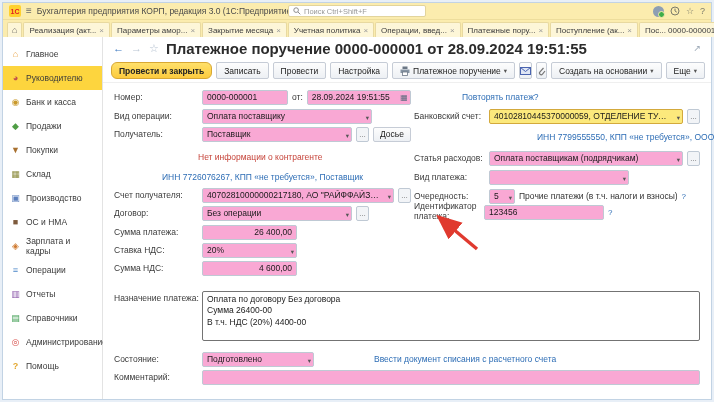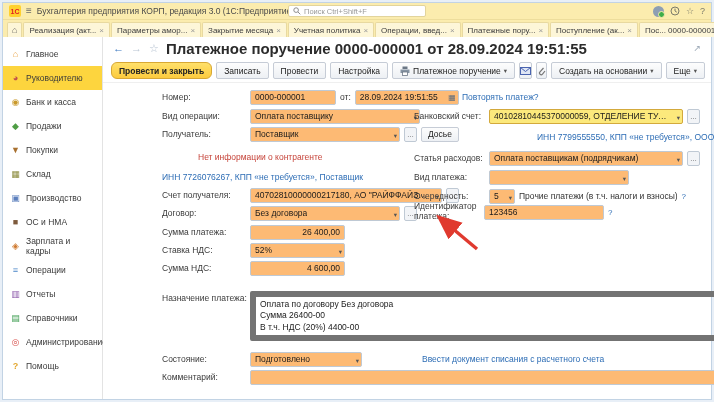--- a/index.html
+++ b/index.html
@@ -55,36 +55,36 @@
   .toolbar { position: absolute; left: 0; top: 22px; right: 0; height: 24px; display: flex; align-items: center; gap: 4px; padding: 0 8px; border-bottom: 1px solid #efefef; }
   .btn { height: 17px; padding: 0 7px; font-size: 8.5px; background: linear-gradient(#fdfdfd, #edf0f4); border: 1px solid #c6ccd6; border-radius: 2px; color: #222; display: inline-flex; align-items: center; gap: 3px; white-space: nowrap; }
   .btn.primary { background: linear-gradient(#ffe06a, #fccb3e); border-color: #d8a834; font-weight: bold; border-radius: 6px; }
   .btn.icon-only { width: 19px; padding: 0; justify-content: center; }
   .btn.sm { height: 15px; padding: 0 6px; }
   .caret { font-size: 6.5px; color: #555; }
   .more-wrap { margin-left: auto; display: flex; align-items: center; gap: 4px; }
 
   
   .r { position: absolute; display: flex; align-items: center; gap: 4px; white-space: nowrap; height: 16px; }
-  .lbl { width: 84px; color: #3a3a3a; flex: none; margin-left: 48px; }
+  .lbl { width: 84px; color: #3a3a3a; flex: none; }
   .lbl-r { width: 71px; color: #3a3a3a; flex: none; }
   .lbl-xl { width: 100px; color: #3a3a3a; flex: none; }
   .lbl-wrap { width: 66px; color: #3a3a3a; flex: none; white-space: normal; line-height: 1.15; }
-  .inp { position: relative; height: 15px; background: #fdba74; border: 1px solid #bfc9d4; border-radius: 2px; padding: 0 4px; display: inline-flex; align-items: center; color: #1a1a1a; overflow: hidden; flex: none; }
+  .inp { position: relative; height: 15px; background: #f9a8d4; border: 1px solid #bfc9d4; border-radius: 2px; padding: 0 4px; display: inline-flex; align-items: center; color: #1a1a1a; overflow: hidden; flex: none; }
   .inp .val { overflow: hidden; text-overflow: ellipsis; white-space: nowrap; }
   .combo { padding-right: 12px; }
   .dd { position: absolute; right: 2px; top: 4px; font-size: 6.5px; color: #555; }
   .cal { position: absolute; right: 2px; top: 2px; font-size: 8px; color: #5a6b7d; }
   .num { justify-content: flex-end; align-items: center; }
   .mini { width: 13px; height: 15px; border: 1px solid #bfc9d4; background: #f2f4f7; border-radius: 2px; display: inline-flex; align-items: center; justify-content: center; font-size: 7px; color: #555; flex: none; }
   .hl { background: #fce97c; border-color: #d3a93c; }
   .lnk { color: #2d6db5; padding-left: 48px; }
   .warn { color: #c6443a; }
   .help { color: #2d6db5; font-size: 8px; }
-  .textarea { width: 498px; height: 50px; border: 6px solid #737373; border-radius: 2px; padding: 2px 4px; white-space: pre-line; line-height: 1.35; color: #1a1a1a; overflow: hidden; }
+  .textarea { width: 498px; height: 50px; border: 1px solid #737373; border-radius: 2px; padding: 2px 4px; white-space: pre-line; line-height: 1.35; color: #1a1a1a; overflow: hidden; }
   .wide-inp { width: 498px; }
 </style>
 </head>
 <body>
 
 <div class="window">
 
   <div class="titlebar">
     <span class="logo">1С</span>
     <span class="menu-glyph">≡</span>
@@ -306,37 +306,37 @@
       <div class="inp combo" style="width:192px">
           <span class="val">40702810000000217180, АО "РАЙФФАЙЗЕНБАНК"</span>
           <span class="dd">▾</span>
         </div>
       <div class="mini">…</div>
     </div>
 
     <div class="r" style="left:11px;top:168px">
       <span class="lbl">Договор:</span>
       <div class="inp combo" style="width:150px">
-          <span class="val">Без договора</span>
+          <span class="val">Без операции</span>
           <span class="dd">▾</span>
         </div>
       <div class="mini">…</div>
     </div>
 
     <div class="r" style="left:11px;top:187px">
       <span class="lbl">Сумма платежа:</span>
       <div class="inp num" style="width:95px">
           <span class="val">26 400,00</span>
         </div>
     </div>
 
     <div class="r" style="left:11px;top:205px">
       <span class="lbl">Ставка НДС:</span>
       <div class="inp combo" style="width:95px">
-          <span class="val">52%</span>
+          <span class="val">20%</span>
           <span class="dd">▾</span>
         </div>
     </div>
 
     <div class="r" style="left:11px;top:223px">
       <span class="lbl">Сумма НДС:</span>
       <div class="inp num" style="width:95px">
           <span class="val">4 600,00</span>
         </div>
     </div>

